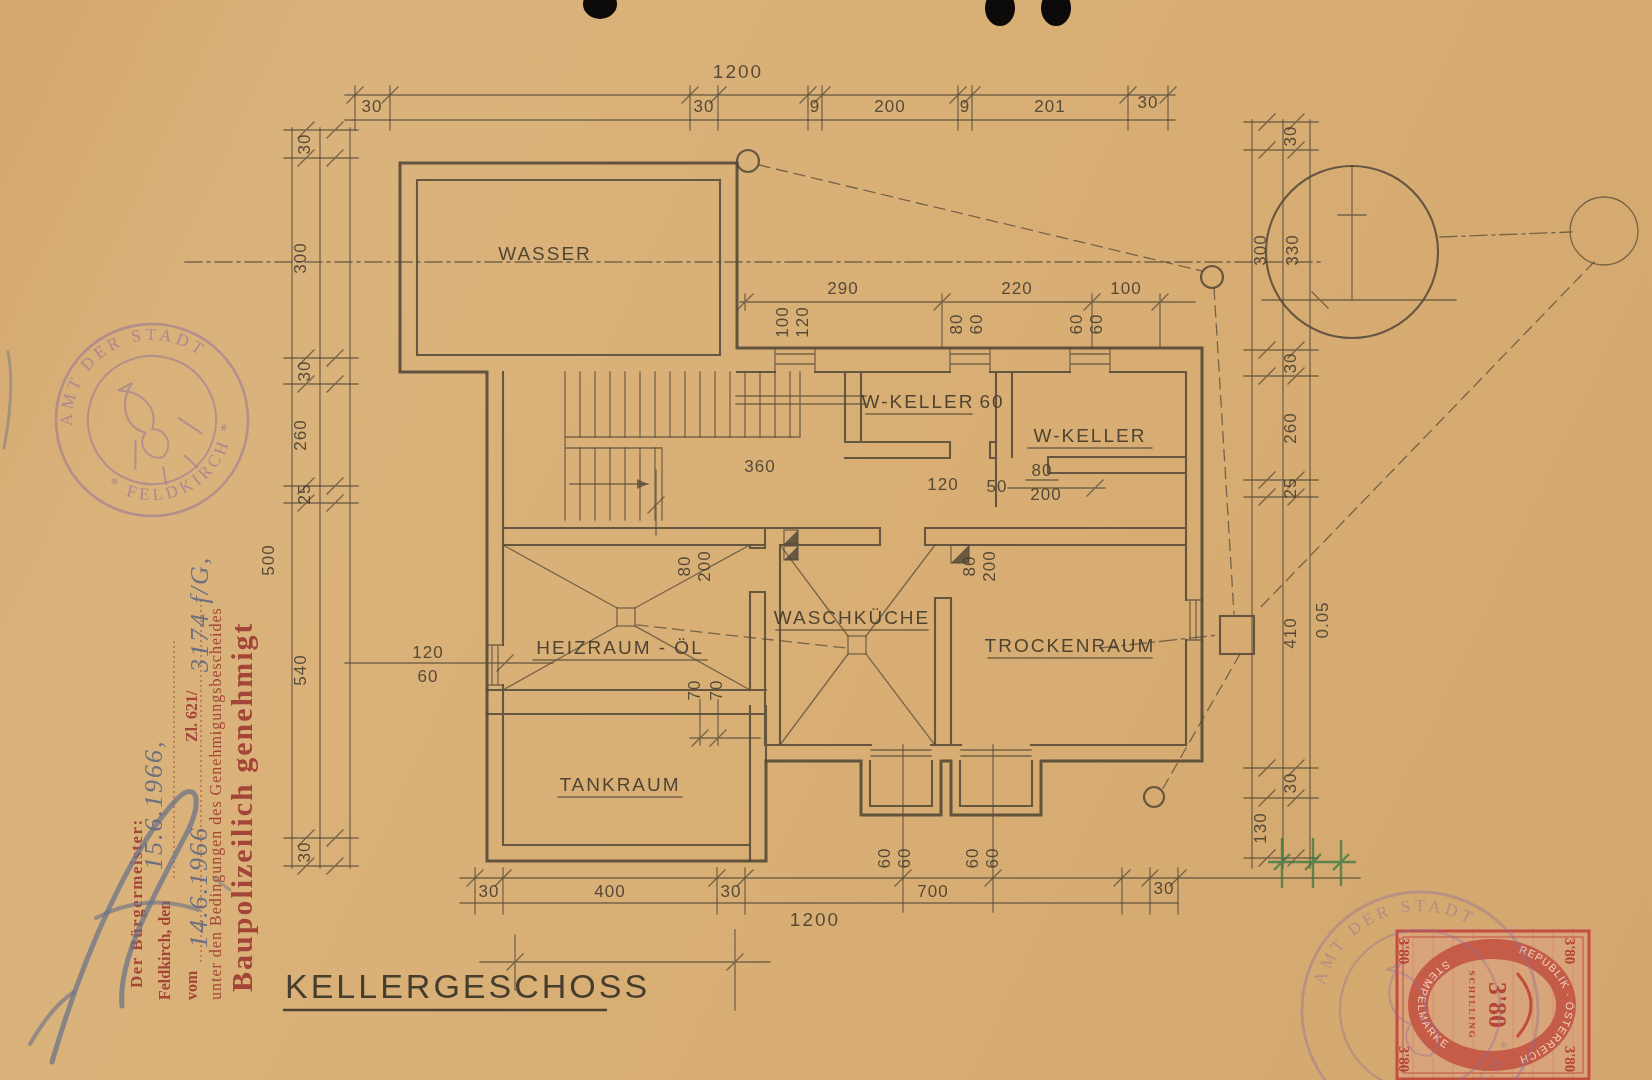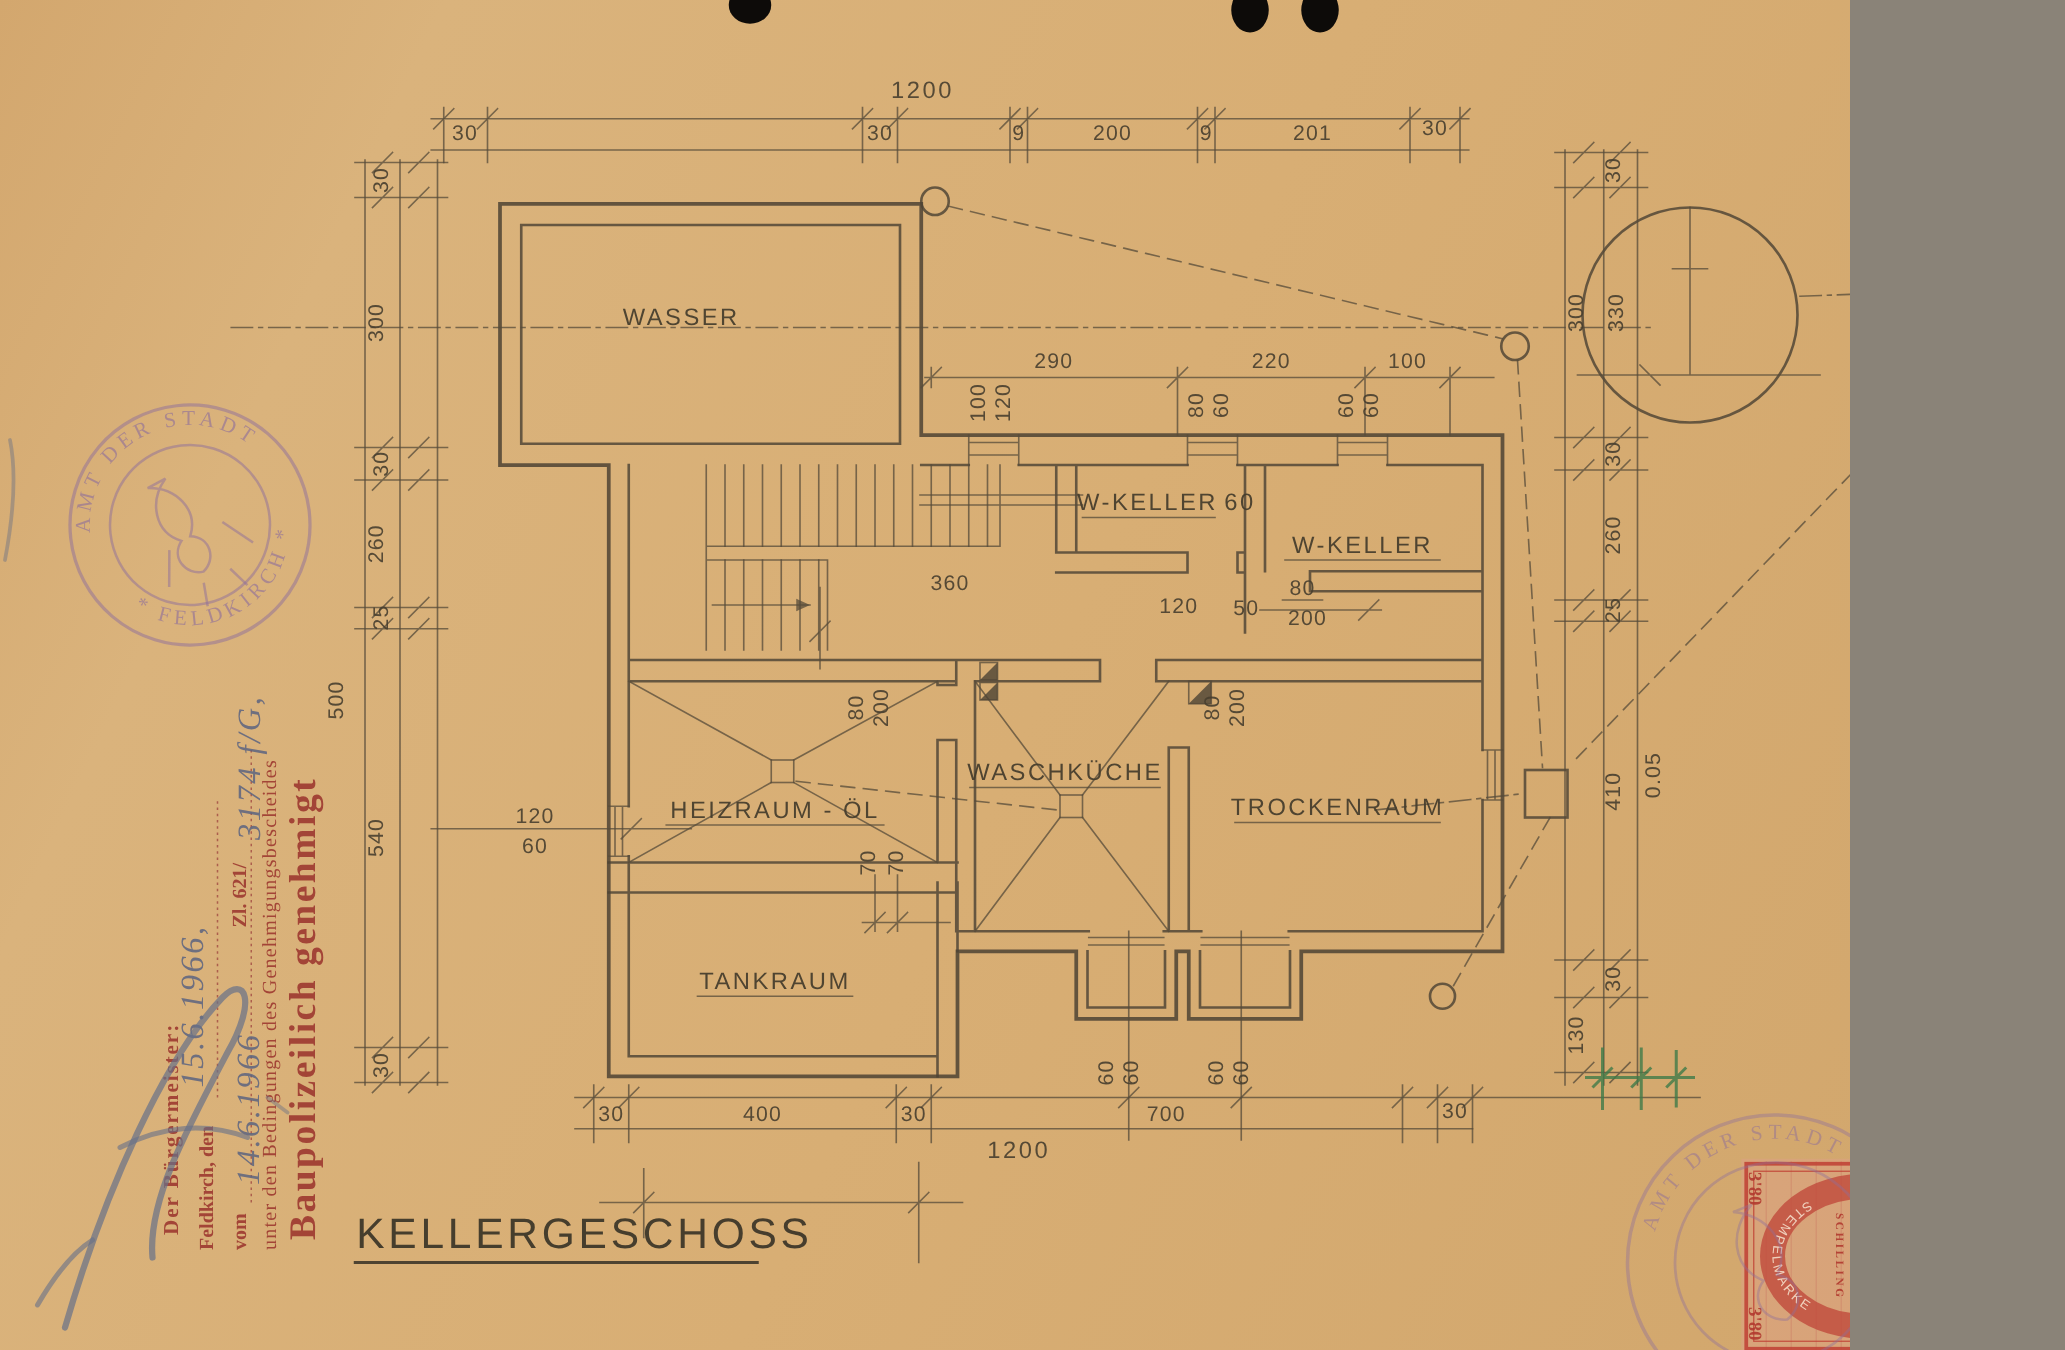--- a/index.html
+++ b/index.html
@@ -1,16 +1,16 @@
 <!DOCTYPE html>
 <html><head>
 <meta charset="utf-8">
 <style>
   html,body{margin:0;padding:0;background:#8a8378;}
-  .page{position:relative;width:1480px;height:1080px;overflow:hidden;
+  .page{position:relative;width:1652px;height:1080px;overflow:hidden;
         background:linear-gradient(115deg,#d3a76e 0%,#dab37c 18%,#d8ae74 55%,#d2a76d 100%);
         font-family:"Liberation Sans",sans-serif;}
   svg{position:absolute;left:0;top:0;}
   text{user-select:none;}
   .w3{stroke:#4d4334;stroke-width:3;fill:none;opacity:.85;stroke-linecap:square;}
   .w2{stroke:#4d4334;stroke-width:2.1;fill:none;opacity:.82;stroke-linecap:square;}
   .w1{stroke:#564b3a;stroke-width:1.3;fill:none;opacity:.75;stroke-linecap:square;}
   .dash{stroke-dasharray:11 7;}
   .dashdot{stroke-dasharray:17 5 3 5;}
   .dim{font-size:17px;fill:#483f2f;opacity:.9;letter-spacing:1px;}

